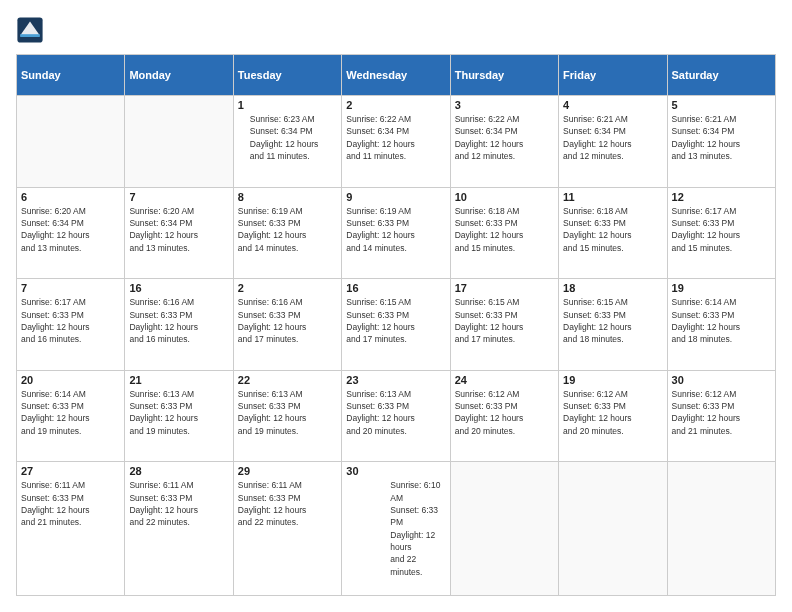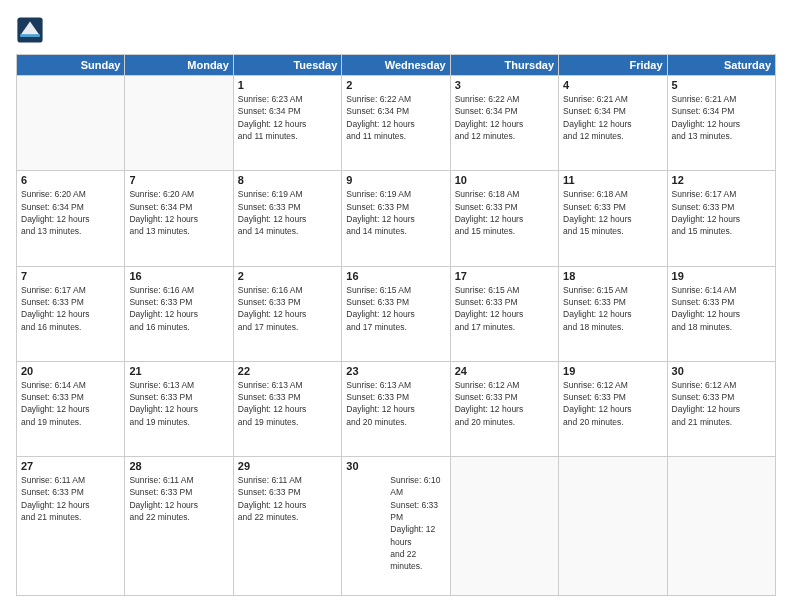--- a/index.html
+++ b/index.html
@@ -51,22 +51,22 @@
       border: 1px solid #ccc;
       border-collapse: collapse;
       width: 100%;
       table-layout: fixed;
     }
     .calendar th {
       background-color: #2a6db5;
       color: white;
       font-size: 11px;
       font-weight: bold;
-      padding: 4px 4px;
-      text-align: right;
+      padding: 14px 4px;
+      text-align: left;
       border: 1px solid #ccc;
     }
     .calendar td {
       vertical-align: top;
       border: 1px solid #ccc;
       padding: 3px 4px;
       font-size: 9px;
       color: #333;
       background: #fff;
       height: 82px;
@@ -119,21 +119,21 @@
           <th>Friday</th>
           <th>Saturday</th>
         </tr>
     </thead>
     <tbody id="calendar-body">
     <tr>
           <td class="empty"></td>
           <td class="empty"></td>
           <td>
             <div class="day-num">1</div>
-            <div class="day-info" style="white-space: pre-line;">Sunrise: 6:23 AM
+            <div class="day-info" style="white-space: pre-line; margin-left: 12px;">Sunrise: 6:23 AM
 Sunset: 6:34 PM
 Daylight: 12 hours
 and 11 minutes.</div>
           </td>
           <td>
             <div class="day-num">2</div>
             <div class="day-info" style="white-space: pre-line;">Sunrise: 6:22 AM
 Sunset: 6:34 PM
 Daylight: 12 hours
 and 11 minutes.</div>

